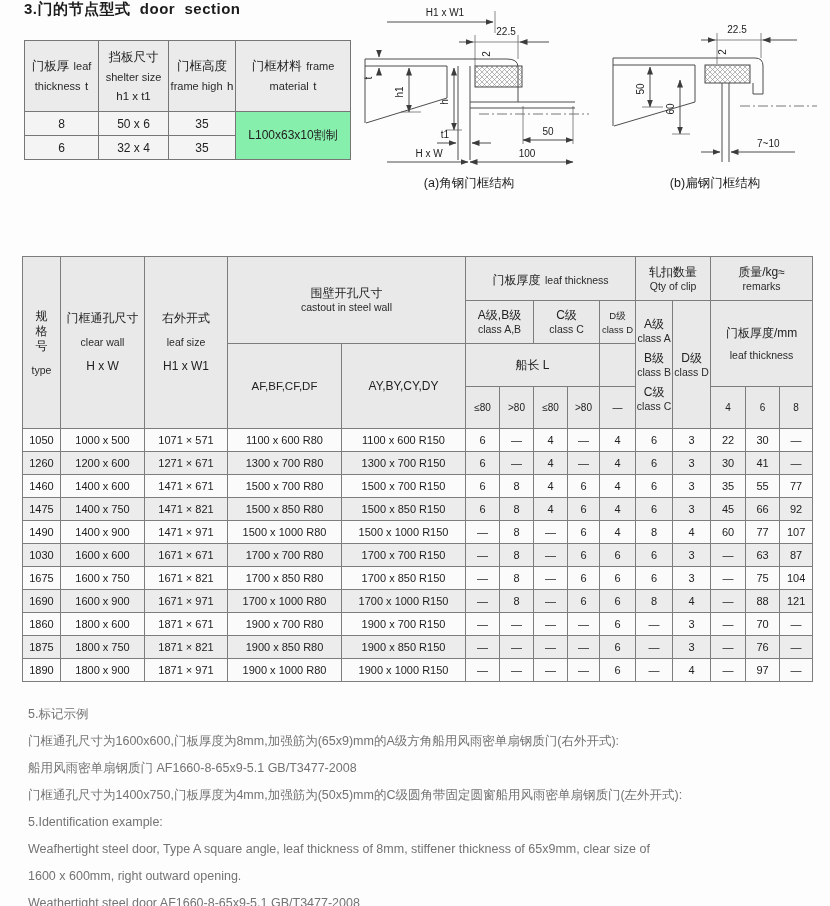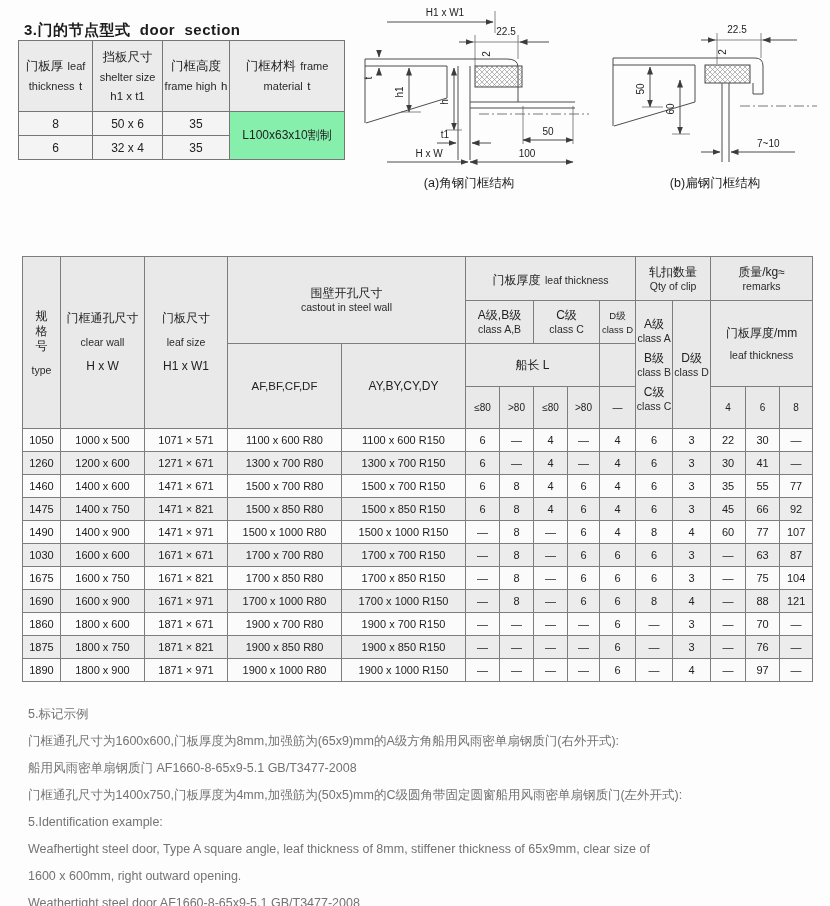--- a/index.html
+++ b/index.html
@@ -1,20 +1,20 @@
 <!DOCTYPE html>
 <html><head>
 <meta charset="utf-8">
 <style>
   html,body{margin:0;padding:0;}
   body{font-family:"Liberation Sans","DejaVu Sans",sans-serif;background:#fff;color:#222;}
   .page{position:relative;width:830px;height:906px;background:#fdfdfd;overflow:hidden;}
   .sec-title{position:absolute;font-size:15px;font-weight:bold;color:#1c1c1c;letter-spacing:.5px;white-space:pre;}
   
-  .t3{position:absolute;left:18px;top:40px;border-collapse:collapse;table-layout:fixed;width:326px;}
+  .t3{position:absolute;left:24px;top:40px;border-collapse:collapse;table-layout:fixed;width:326px;}
   .t3 th,.t3 td{border:1px solid #767676;text-align:center;vertical-align:middle;padding:0;}
   .t3 th{background:#ebebeb;font-weight:normal;height:70px;}
   .t3 th .zh{font-size:12.5px;line-height:20px;}
   .t3 th .en{font-size:11px;line-height:18px;color:#2a2a2a;}
   .t3 th .sym{font-size:11.5px;line-height:20px;}
   .t3 td{height:23px;font-size:12px;background:#f4f4f4;}
   .t3 td.mat{font-size:12px;background:#86efac;}
   
   .diag{position:absolute;}
   .diag text{font-size:10px;fill:#222;}
@@ -38,21 +38,21 @@
   .t4 tbody tr.alt td{background:#ececec;}
   
   .s5{position:absolute;left:24px;top:699px;width:792px;}
   .s5 p{margin:4px;font-size:12.5px;line-height:23px;color:#737373;white-space:nowrap;}
 </style>
 </head>
 <body>
 
 <div class="page">
 
-  <div class="sec-title" style="left:24px;top:0;margin-top:21px;">3.门的节点型式  door  section</div>
+  <div class="sec-title" style="left:24px;top:0;">3.门的节点型式  door  section</div>
 
   <table class="t3">
     <colgroup>
         <col style="width:74px">
         <col style="width:70px">
         <col style="width:67px">
         <col style="width:115px">
       </colgroup>
     <thead>
       <tr>
@@ -212,21 +212,21 @@
           <span class="en">type</span>
         </th>
         <th rowspan="4">
           <span class="zh">门框通孔尺寸</span>
           <span class="gap"></span>
           <span class="en">clear wall</span>
           <span class="gap"></span>
           <span class="zh">H x W</span>
         </th>
         <th rowspan="4">
-          <span class="zh">门板尺寸</span>
+          <span class="zh">右外开式</span>
           <span class="gap"></span>
           <span class="en">leaf size</span>
           <span class="gap"></span>
           <span class="zh">H1 x W1</span>
         </th>
         <th colspan="2" rowspan="2">
           <span class="zh">围壁开孔尺寸</span>
           <span class="en">castout in steel wall</span>
         </th>
         <th colspan="5">

